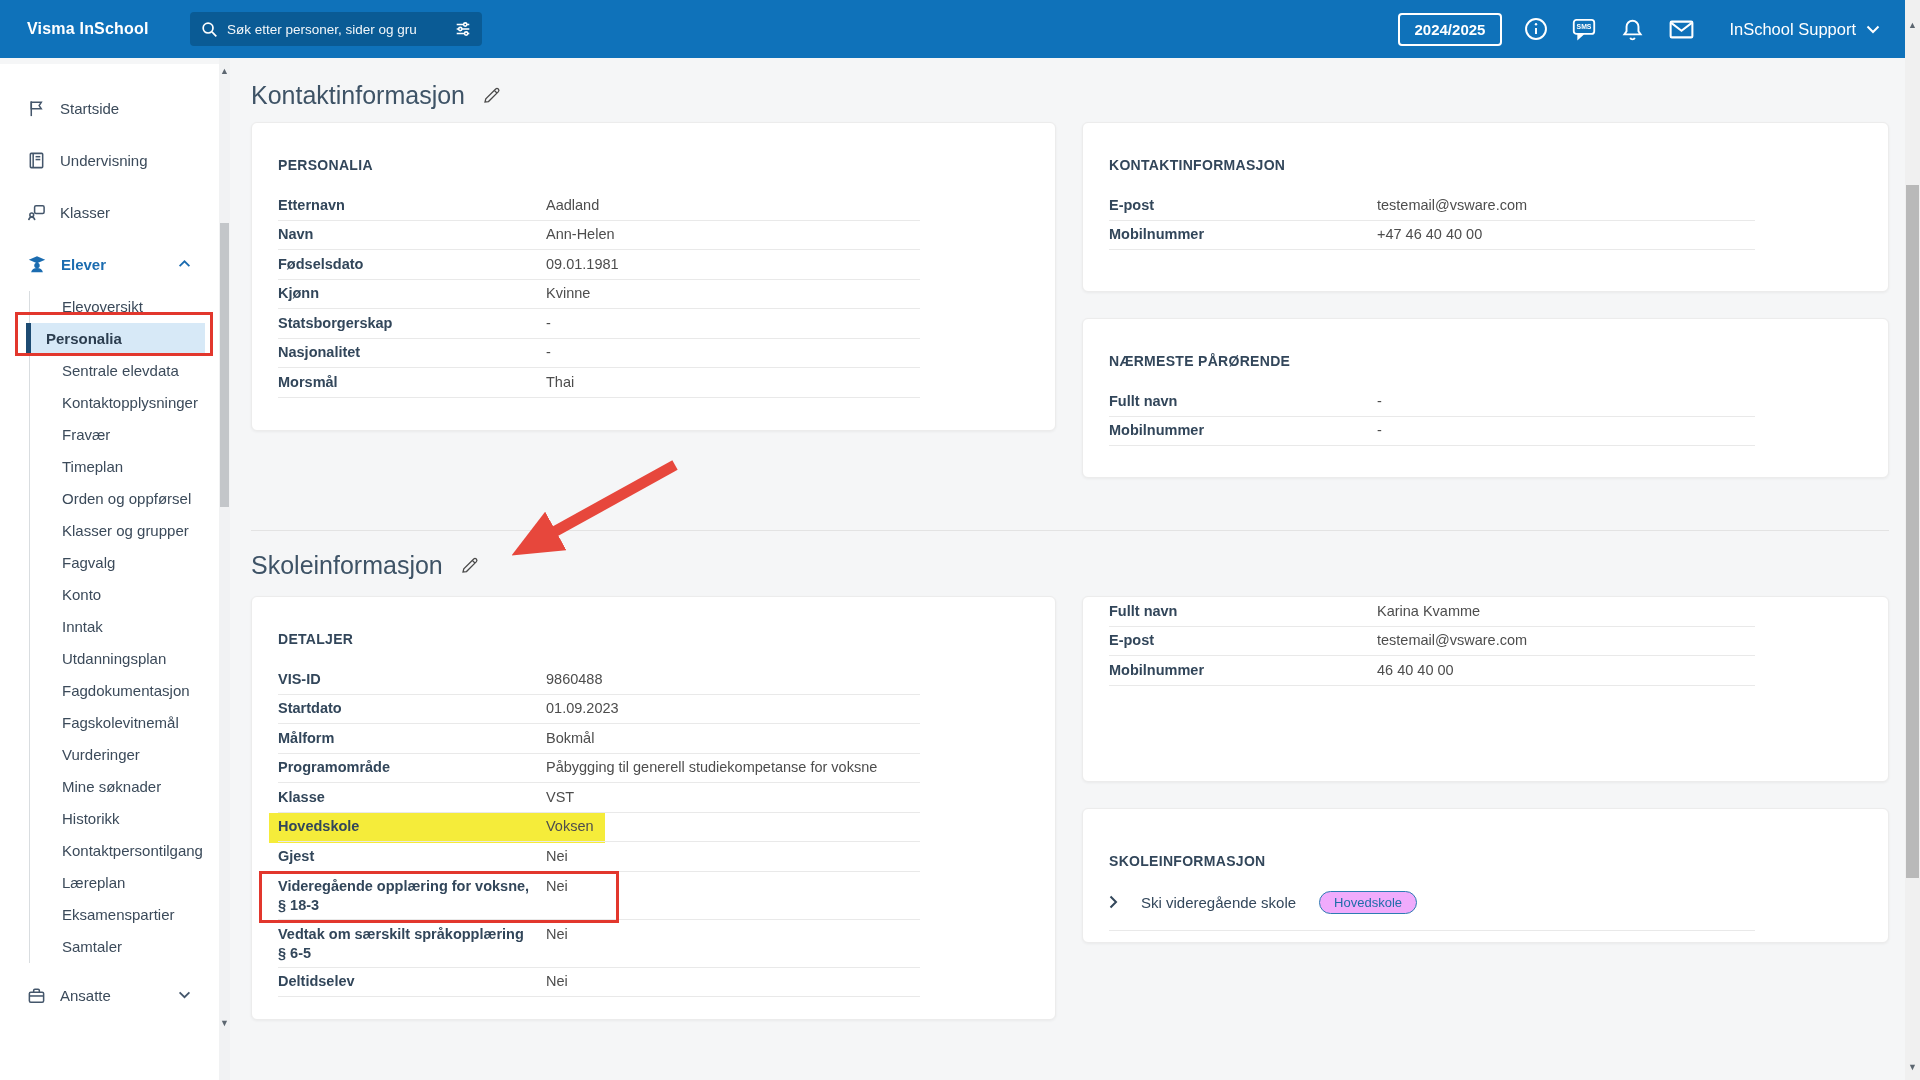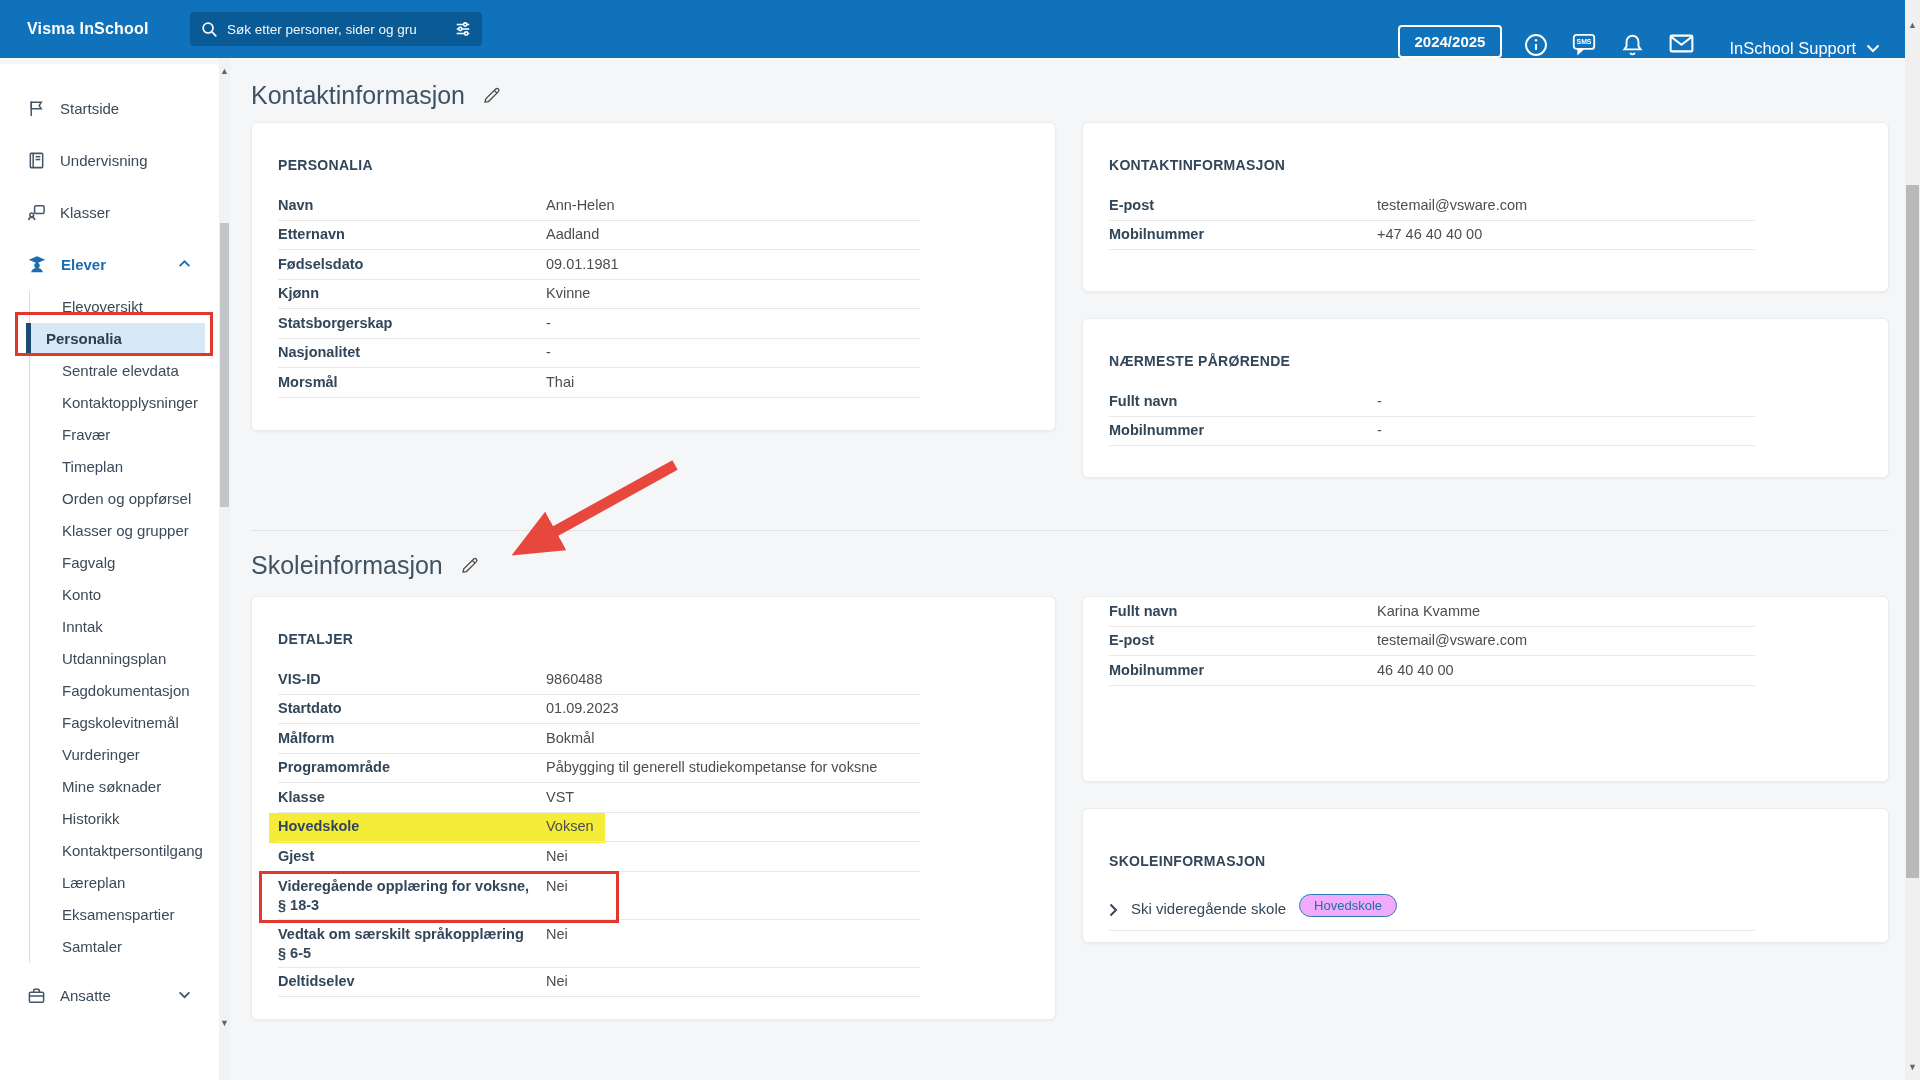--- a/index.html
+++ b/index.html
@@ -10,21 +10,21 @@
   .header { position:absolute; left:0; top:0; width:1920px; height:58px;
     background:#0f72ba; z-index:6; }
   .logo { position:absolute; left:27px; top:0; height:58px; display:flex; align-items:center;
     color:#fff; font-size:16px; font-weight:600; letter-spacing:.2px; }
   .searchbox { position:absolute; left:190px; top:12px; width:292px; height:34px;
     background:#0a5b95; border-radius:4px; display:flex; align-items:center; padding:0 10px 0 11px; }
   .searchbox input { flex:1; min-width:0; background:transparent; border:none; outline:none;
     color:#fff; font-size:13.5px; margin-left:9px; font-family:inherit; }
   .searchbox input::placeholder { color:rgba(255,255,255,.95); opacity:1; }
   .header-right { position:absolute; right:40px; top:0; height:58px; display:flex;
-    align-items:flex-end; gap:21px; }
+    align-items:center; gap:21px; }
   .year-btn { background:transparent; border:2px solid #fff; border-radius:4px; color:#fff;
     font-weight:700; font-size:15px; padding:6px 15px; font-family:inherit; cursor:pointer; }
   .hicon { display:flex; align-items:center; justify-content:center; cursor:pointer; }
   .account { display:flex; align-items:center; gap:10px; color:#fff; font-size:16.5px;
     margin-left:12px; cursor:pointer; }
 
   
   .sidebar { position:absolute; left:0; top:58px; width:230px; height:1022px; background:#fff;
     border-right:1px solid #e0e4e7; z-index:4;margin-top:6px; }
   .nav-top { position:absolute; left:0; top:18px; width:219px; }
@@ -63,21 +63,21 @@
   .rows.left { width:642px; }
   .rows.right { width:646px; }
   .row { display:flex; align-items:center; height:29.5px; border-bottom:1px solid #e9e9e9;
     font-size:14.5px; }
   .row.tall { height:48px; align-items:flex-start; padding-top:5px; }
   .lbl { width:268px; flex:none; font-weight:700; color:#32465a; line-height:19px; padding-right:14px; }
   .val { color:#4d4d4d; line-height:19px; }
 
   .card-detaljer .redrow { position:absolute; left:7px; top:274px; width:360px; height:52px;
     border:3px solid #e2372d; z-index:2; pointer-events:none; }
-  .school-row { display:flex; align-items:flex-end; gap:13px; margin:16px 7px 0 26px; height:30px; cursor:pointer; }
+  .school-row { display:flex; align-items:center; gap:23px; margin:16px 7px 0 26px; height:30px; cursor:pointer; }
   .school-name { font-size:15px; color:#33475b; }
   .badge { font-size:13px; color:#1e6da9; background:#f0abfc; border:1px solid #2e7cb3;
     border-radius:13px; padding:3px 14px; }
   .school-div { width:646px; margin-left:26px; margin-top:13px; border-bottom:1px solid #e9e9e9; }
 
   
   .pg-scroll { position:absolute; left:1905px; top:0; width:15px; height:1080px; background:#f0f0f0; z-index:8; }
   .pg-thumb { position:absolute; left:1px; top:185px; width:13px; height:693px; background:#b9b9b9; }
   .sb-scroll { position:absolute; left:219px; top:58px; width:11px; height:1022px; background:#f1f2f3; z-index:5; }
   .sb-thumb { position:absolute; left:1px; top:165px; width:9px; height:284px; background:#c3c6c9; }
@@ -254,26 +254,26 @@
       <path d="M3.5 18.5l.9-3.6L15.9 3.4a2.2 2.2 0 0 1 3.1 3.1L7.5 18l-4 .5z"></path>
       <line x1="14.2" y1="5.1" x2="17.3" y2="8.2"></line>
     </svg>
   </span>
 </div>
 
 <div class="card" style="left:251px; top:122px; width:805px; height:309px;">
   <div class="card-title">PERSONALIA</div>
   <div class="rows left">
     <div class="row">
+        <span class="lbl">Etternavn</span>
+        <span class="val">Aadland</span>
+      </div>
+    <div class="row">
         <span class="lbl">Navn</span>
         <span class="val">Ann-Helen</span>
-      </div>
-    <div class="row">
-        <span class="lbl">Etternavn</span>
-        <span class="val">Aadland</span>
       </div>
     <div class="row">
         <span class="lbl">Fødselsdato</span>
         <span class="val">09.01.1981</span>
       </div>
     <div class="row">
         <span class="lbl">Kjønn</span>
         <span class="val">Kvinne</span>
       </div>
     <div class="row">

